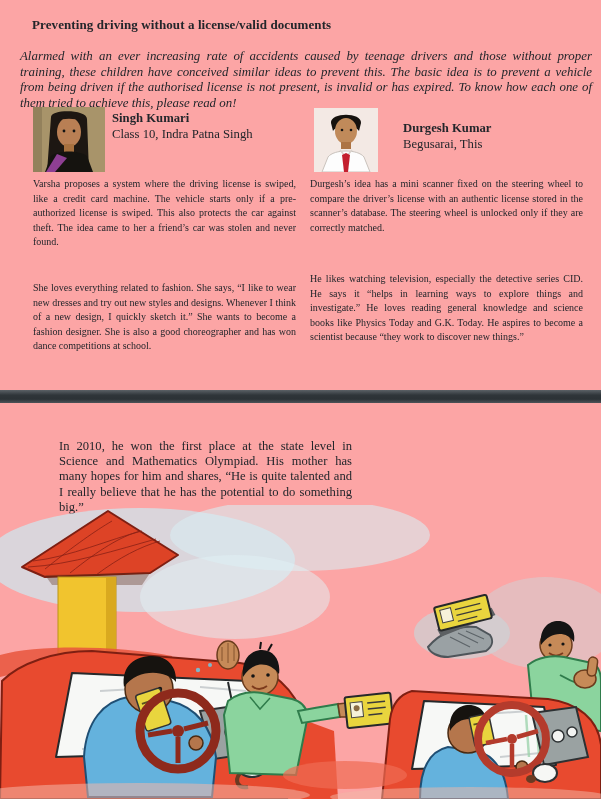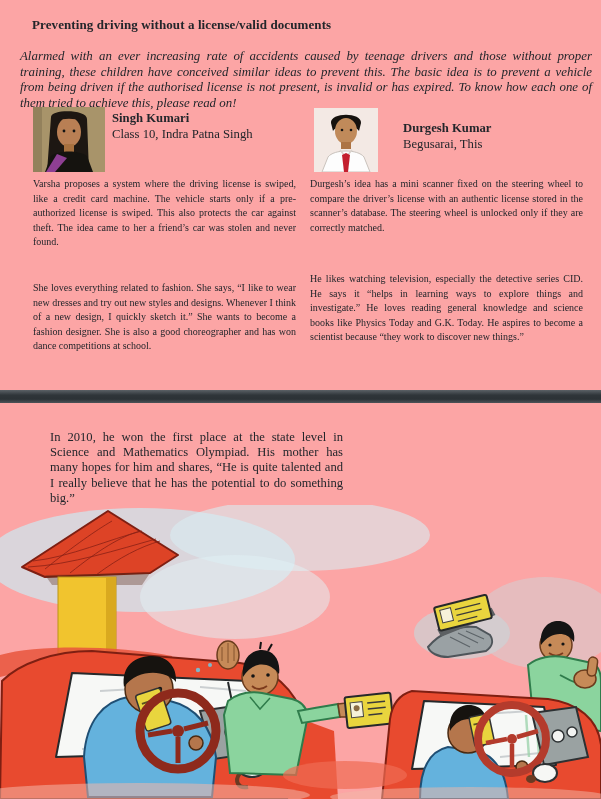--- a/index.html
+++ b/index.html
@@ -18,21 +18,21 @@
   .pinfo .pname{font-weight:bold;margin-bottom:1px;}
   .pinfo-varsha{left:112px;top:111px;}
   .pinfo-durgesh{left:403px;top:121px;}
   .colp{position:absolute;margin:0;text-align:justify;font-size:10px;line-height:14.5px;}
   .p1L{left:33px;top:177px;width:263px;}
   .p2L{left:33px;top:281px;width:263px;}
   .p1R{left:310px;top:177px;width:273px;}
   .p2R{left:310px;top:272px;width:273px;}
   .divider-bar{position:absolute;left:0;top:390px;width:601px;height:13px;
     background:linear-gradient(#5b6166,#2f3539 40%,#2c3236 70%,#4d5358);}
-  .cont{position:absolute;left:47px;top:427px;width:293px;margin:3px;
+  .cont{position:absolute;left:47px;top:427px;width:293px;margin:12px;
     text-align:justify;font-size:12.6px;line-height:15.2px;}
   .illu{position:absolute;left:0;top:505px;width:601px;height:294px;}
   svg{display:block;}
 </style>
 </head>
 <body>
 
 <div class="page">
 
   <h1 class="title">Preventing driving without a license/valid documents</h1>

